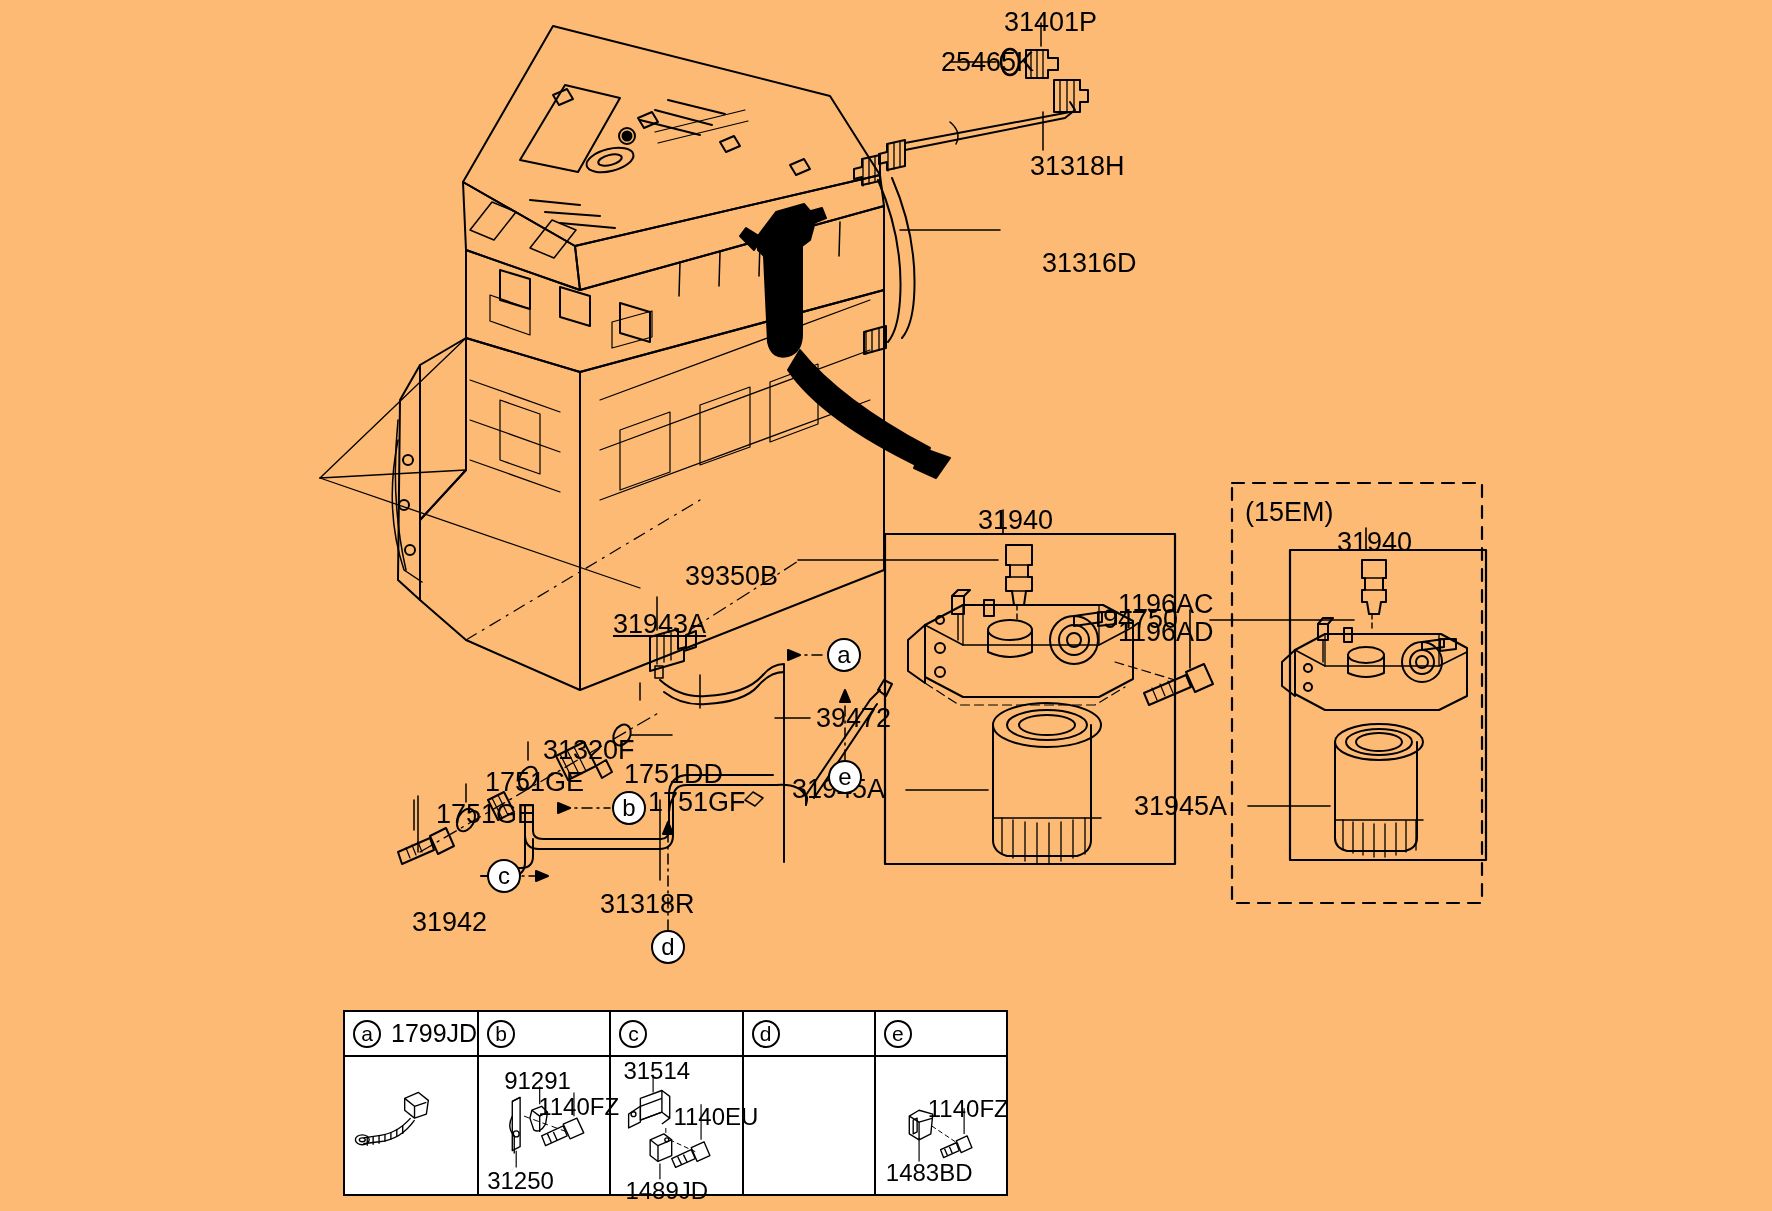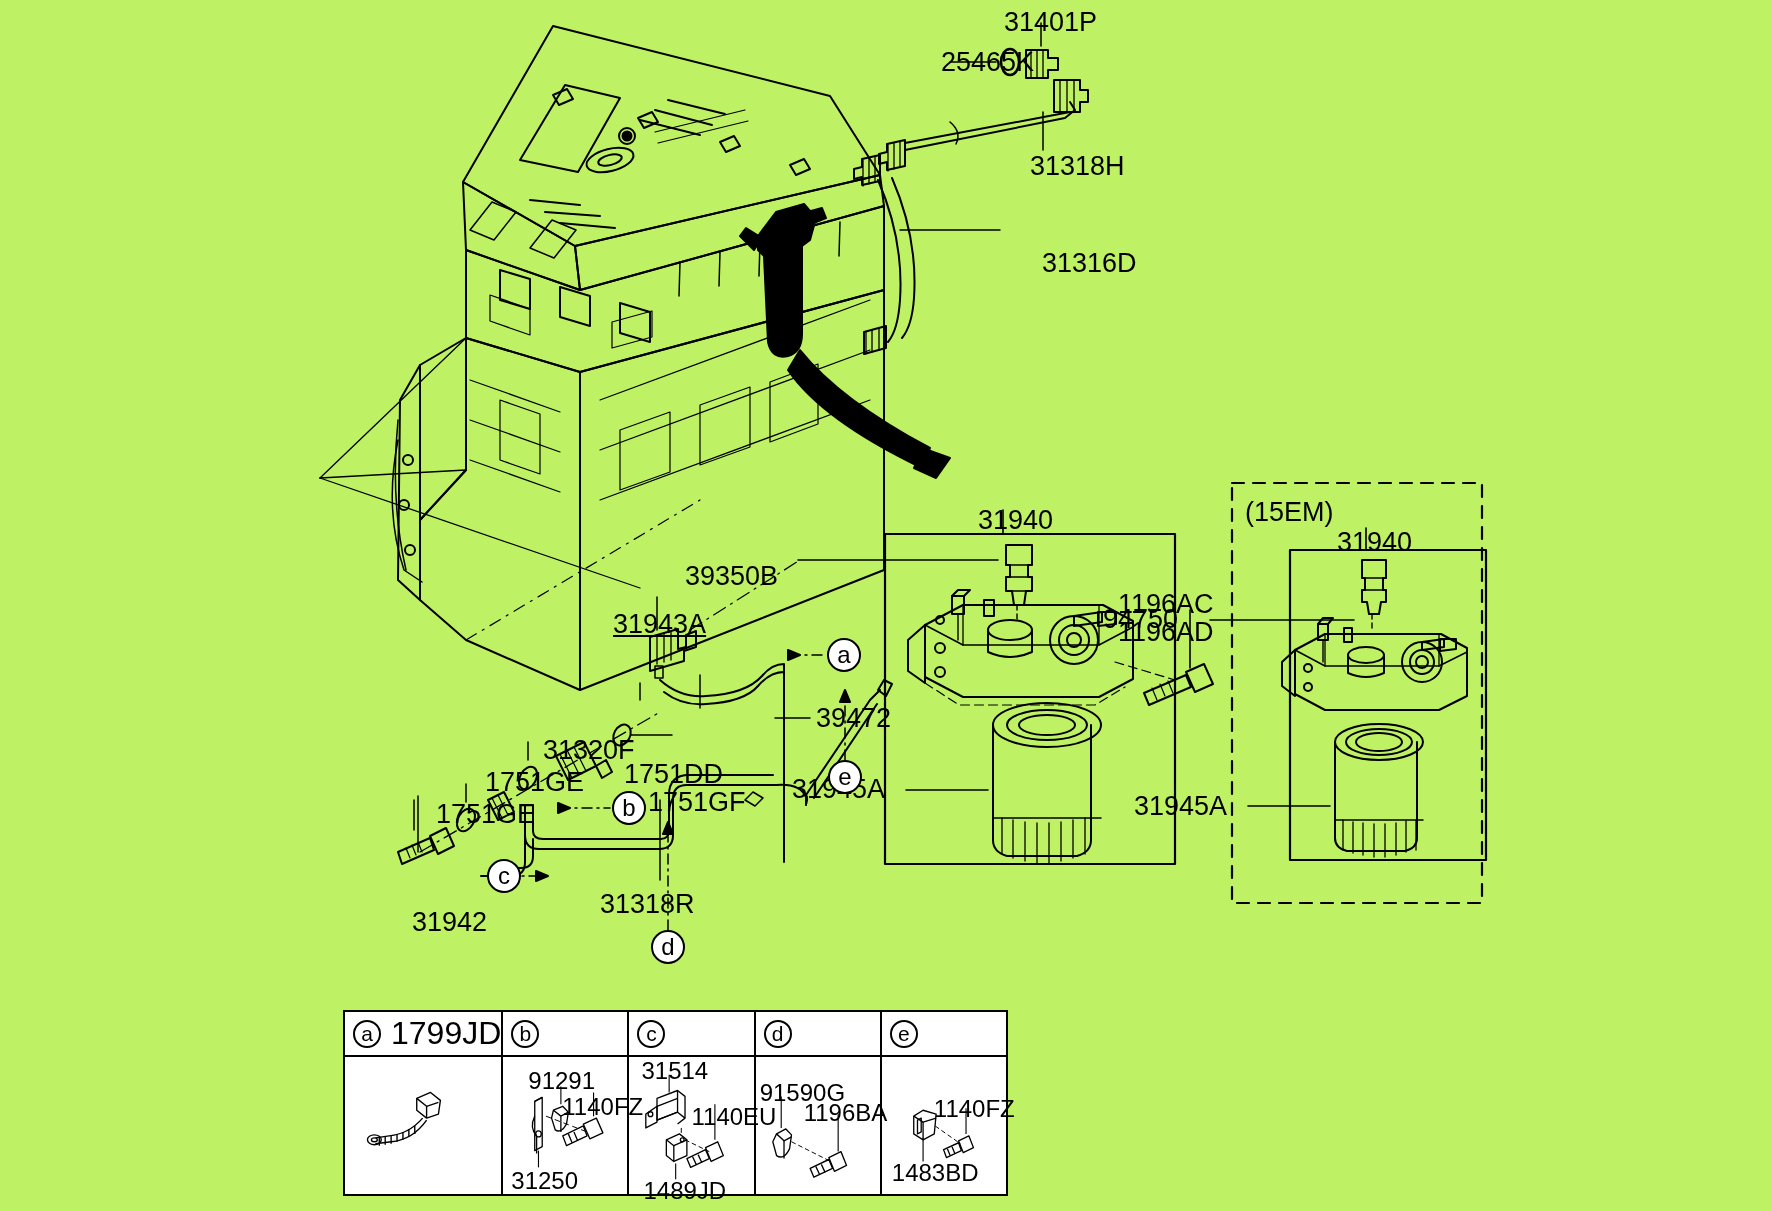--- a/index.html
+++ b/index.html
@@ -7,21 +7,21 @@
     padding: 0;
     background: #ffffff;
   }
   body {
     font-family: "Liberation Sans", sans-serif;
   }
   #sheet {
     position: relative;
     width: 1772px;
     height: 1211px;
-    background: #bef264;
+    background: #fdba74;
     overflow: hidden;
   }
   svg.art {
     position: absolute;
     left: 0;
     top: 0;
     width: 1772px;
     height: 1211px;
   }
   .lbl {
@@ -80,21 +80,21 @@
   }
   .legend-head .circ {
     width: 28px; height: 28px;
     border: 2px solid #000;
     border-radius: 50%;
     display: flex; align-items: center; justify-content: center;
     font-size: 21px;
     flex: 0 0 auto;
     box-sizing: border-box;
   }
-  .legend-head .hdtxt { font-size: 32px; }
+  .legend-head .hdtxt { font-size: 25px; }
   .legend-body {
     flex: 1;
     position: relative;
   }
   .legend-body svg { position: absolute; left: 0; top: 0; width: 100%; height: 100%; }
   .cellnum {
     position: absolute;
     font-size: 24px;
     font-family: "Liberation Sans", sans-serif;
     white-space: nowrap;
@@ -518,40 +518,20 @@
         <div class="cellnum" style="left:62px; top:46px;">1140EU</div>
         <div class="cellnum" style="left:14px; top:120px;">1489JD</div>
       </div>
     </div>
 
     <div class="legend-col">
       <div class="legend-head">
         <span class="circ">d</span>
         <span class="hdtxt"></span>
       </div>
-      <div class="legend-body">
-        <svg viewBox="0 0 133 139" preserveAspectRatio="none">
-          <g fill="none" stroke="#000" stroke-width="1.4" stroke-linejoin="round">
-
-            <path d="M22 78 l10 -5 l6 6 l-2 14 q -6 12 -14 7 l-4 -14 z"></path>
-            <path d="M22 78 l8 7 l8 -4"></path>
-            <path d="M30 85 l0 18"></path>
-
-            <path d="M78 104 l-20 9 l4 9 l20 -9 z"></path>
-            <path d="M78 102 l13 -6 l6 14 l-13 6 z"></path>
-            <path d="M64 111 l4 8 M70 109 l4 8"></path>
-            <path d="M38 86 L80 106" stroke-dasharray="5 3" stroke-width="1"></path>
-
-            <path d="M27 72 L27 40" stroke-width="1.2"></path>
-            <path d="M88 96 L88 58" stroke-width="1.2"></path>
-          </g>
-        </svg>
-        <div class="cellnum" style="left:4px;  top:22px;">91590G</div>
-        <div class="cellnum" style="left:48px; top:42px;">1196BA</div>
-      </div>
     </div>
 
     <div class="legend-col">
       <div class="legend-head">
         <span class="circ">e</span>
         <span class="hdtxt"></span>
       </div>
       <div class="legend-body">
         <svg viewBox="0 0 133 139" preserveAspectRatio="none">
           <g fill="none" stroke="#000" stroke-width="1.4" stroke-linejoin="round">

